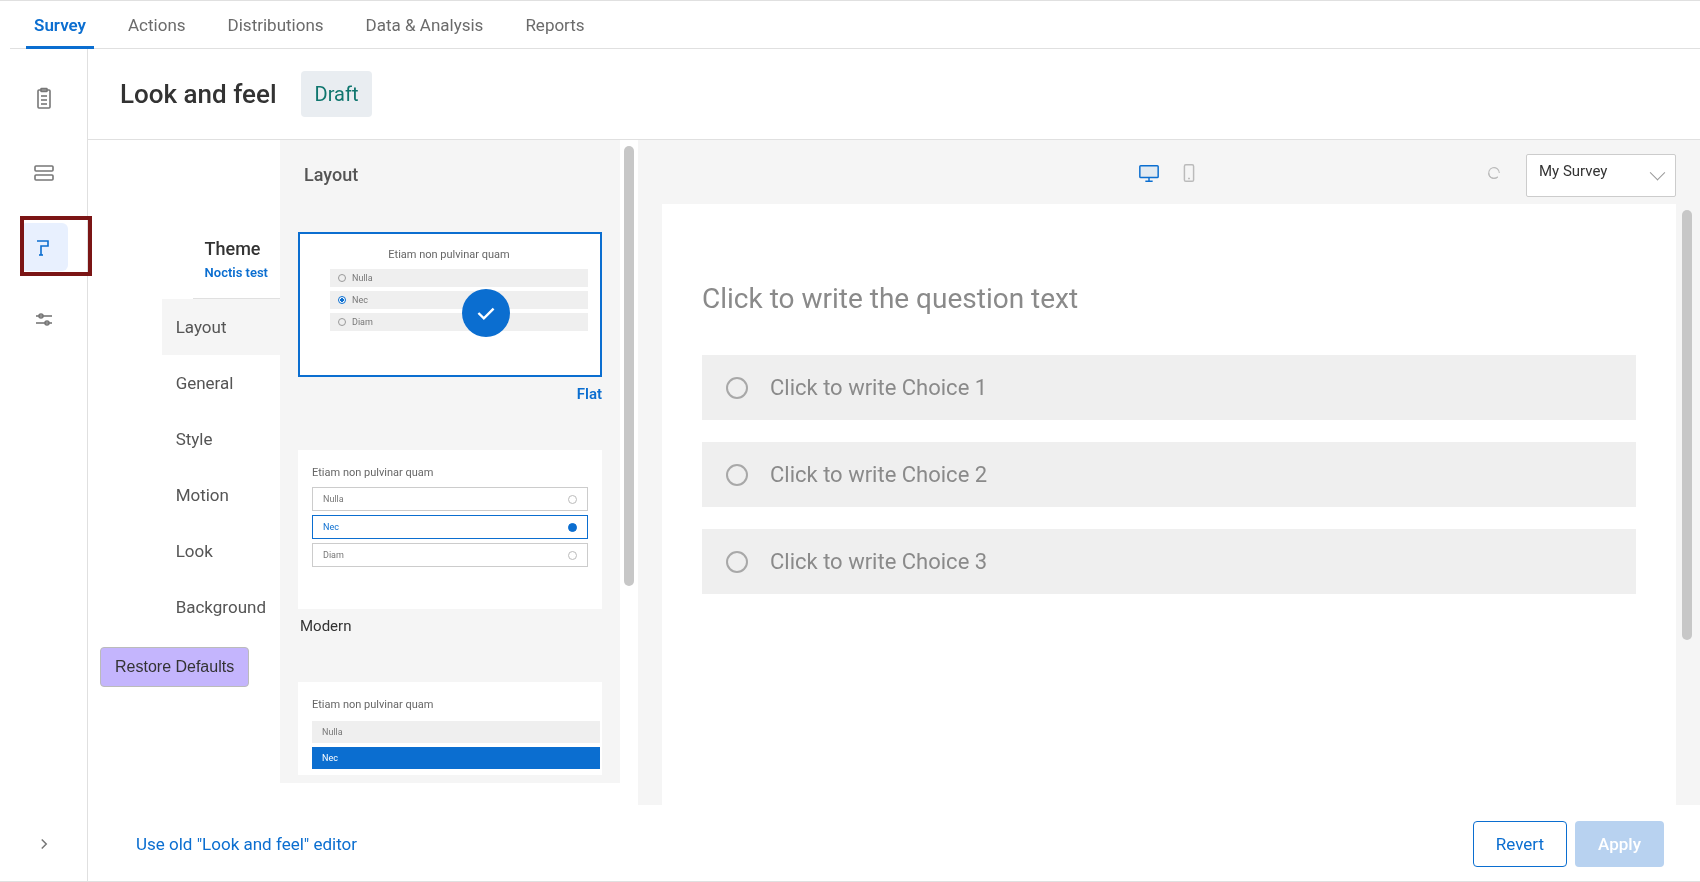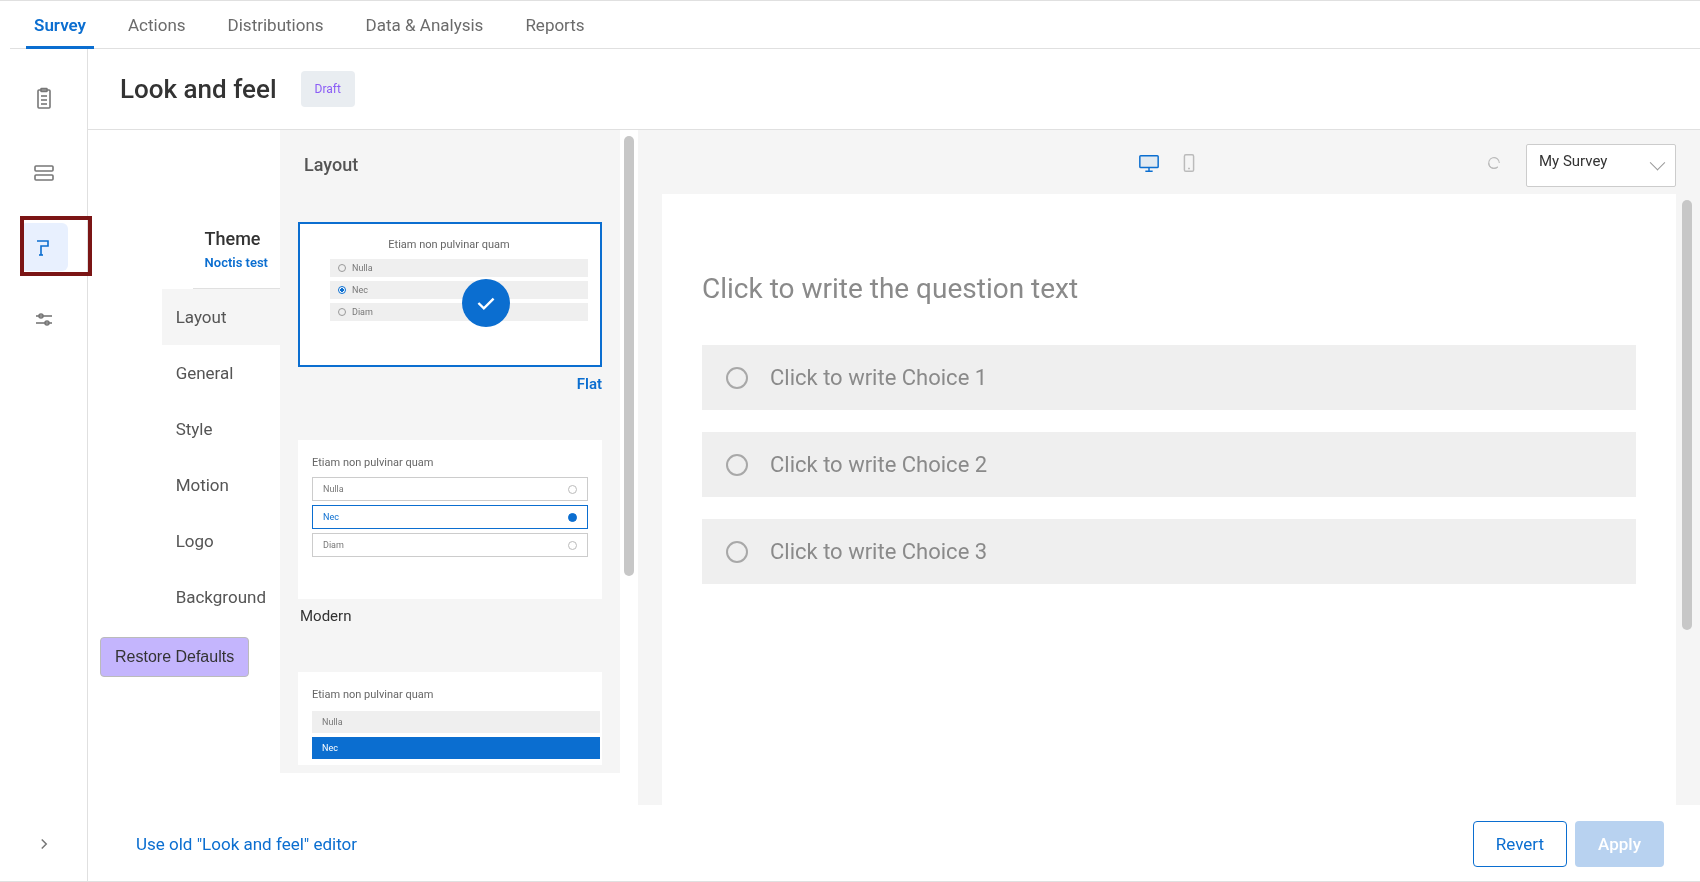--- a/index.html
+++ b/index.html
@@ -131,24 +131,24 @@
     gap: 24px;
     border-bottom: 1px solid var(--border-gray);
   }
   .page-title {
     font-size: 26px;
     font-weight: 500;
     color: #333;
   }
   .badge {
     background: var(--badge-bg);
-    color: #8b5cf6;
+    color: #0f766e;
     padding: 11px 14px;
     border-radius: 4px;
-    font-size: 12px;
+    font-size: 20px;
   }
 
   
   .editor {
     flex: 1;
     display: flex;
     min-height: 0;
   }
 
   .side-nav {
@@ -493,21 +493,21 @@
         <div class="side-nav-top-space"></div>
         <div class="theme-block">
           <div class="theme-label">Theme</div>
           <div class="theme-name">Noctis test</div>
         </div>
         <div class="side-nav-items">
           <div class="side-nav-item active">Layout</div>
           <div class="side-nav-item">General</div>
           <div class="side-nav-item">Style</div>
           <div class="side-nav-item">Motion</div>
-          <div class="side-nav-item">Logo</div>
+          <div class="side-nav-item">Look</div>
           <div class="side-nav-item">Background</div>
         </div>
         <button class="restore-btn">Restore Defaults</button>
       </div>
 
       <div style="position:relative;">
       <div class="layouts-col">
         <div class="layouts-title">Layout</div>
 
         <div class="layout-card selected">

